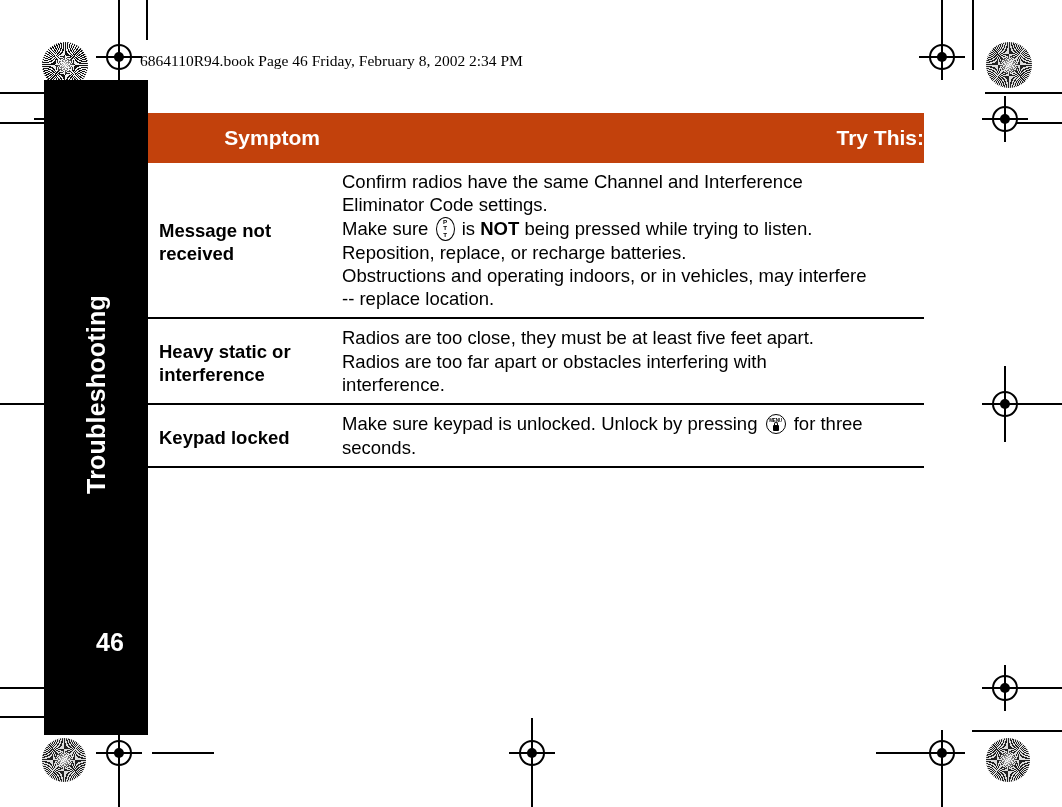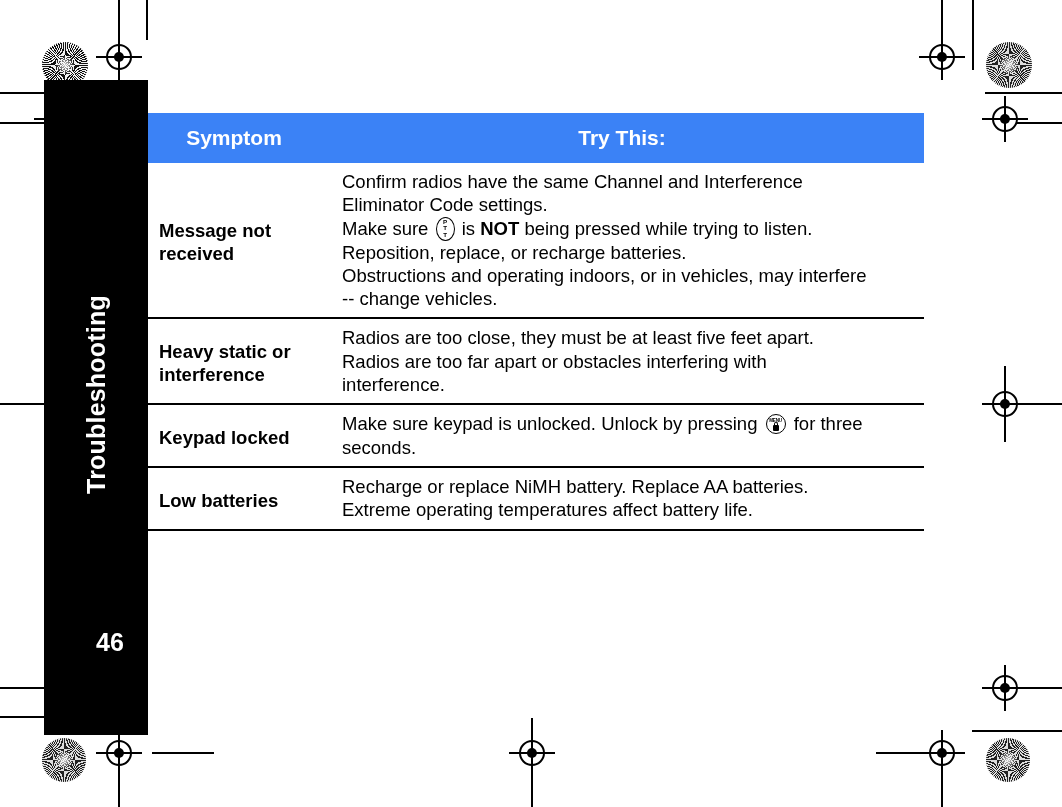--- a/index.html
+++ b/index.html
@@ -116,25 +116,25 @@
     left: 148px;
     top: 113px;
     width: 776px;
   }
   table.trouble {
     border-collapse: collapse;
     width: 100%;
     table-layout: fixed;
   }
   table.trouble thead th {
-    background: #3b82f6;
+    background: #c2410c;
     color: #ffffff;
     font-size: 21px;
     font-weight: bold;
-    text-align: center;
+    text-align: right;
     padding: 13px 0 13px 0;
     vertical-align: middle;
   }
   thead th.col-symptom { padding-left: 11px; width: 172px; }
   thead th.col-try { padding-left: 22px; }
 
   table.trouble tbody td {
     border-bottom: 2px solid #000;
     vertical-align: middle;
     font-size: 18.5px;
@@ -315,20 +315,21 @@
       <div class="reg-cross-h" style="left:509px; top:752px; width:46px; height:1.5px;"></div>
       <div class="reg-cross-v" style="left:531px; top:730px; width:1.5px; height:46px;"></div>
     </div>
     <div>
       <div class="reg-target" style="left:929px; top:740px; width:26px; height:26px;"></div>
       <div class="reg-cross-h" style="left:919px; top:752px; width:46px; height:1.5px;"></div>
       <div class="reg-cross-v" style="left:941px; top:730px; width:1.5px; height:46px;"></div>
     </div>
   </div>
 
+  <div id="doc-header">6864110R94.book  Page 46  Friday, February 8, 2002  2:34 PM</div>
 
   <div id="side-tab">
     <div id="side-tab-label">Troubleshooting</div>
     <div id="page-number">46</div>
   </div>
 
   <div id="table-wrap">
     <table class="trouble">
       <thead>
         <tr>
@@ -356,21 +357,21 @@
               <span class="bold">NOT</span>
               <span>being pressed while trying to listen.</span>
             </div>
             <div class="line">
               <span>Reposition, replace, or recharge batteries.</span>
             </div>
             <div class="line">
               <span>Obstructions and operating indoors, or in vehicles, may interfere</span>
             </div>
             <div class="line">
-              <span>-- change vehicles.</span>
+              <span>-- replace location.</span>
             </div>
           </td>
         </tr>
 
         <tr>
           <td class="symptom">Heavy static or interference</td>
           <td class="advice">
             <div class="line">
               <span>Radios are too close, they must be at least five feet apart.</span>
             </div>
@@ -393,29 +394,18 @@
                 <span class="menu-lock"></span>
               </span>
               <span>for three</span>
             </div>
             <div class="line">
               <span>seconds.</span>
             </div>
           </td>
         </tr>
 
-        <tr>
-          <td class="symptom">Low batteries</td>
-          <td class="advice">
-            <div class="line">
-              <span>Recharge or replace NiMH battery. Replace AA batteries.</span>
-            </div>
-            <div class="line">
-              <span>Extreme operating temperatures affect battery life.</span>
-            </div>
-          </td>
-        </tr>
 
       </tbody>
     </table>
   </div>
 
 </div>
 
 </body></html>

